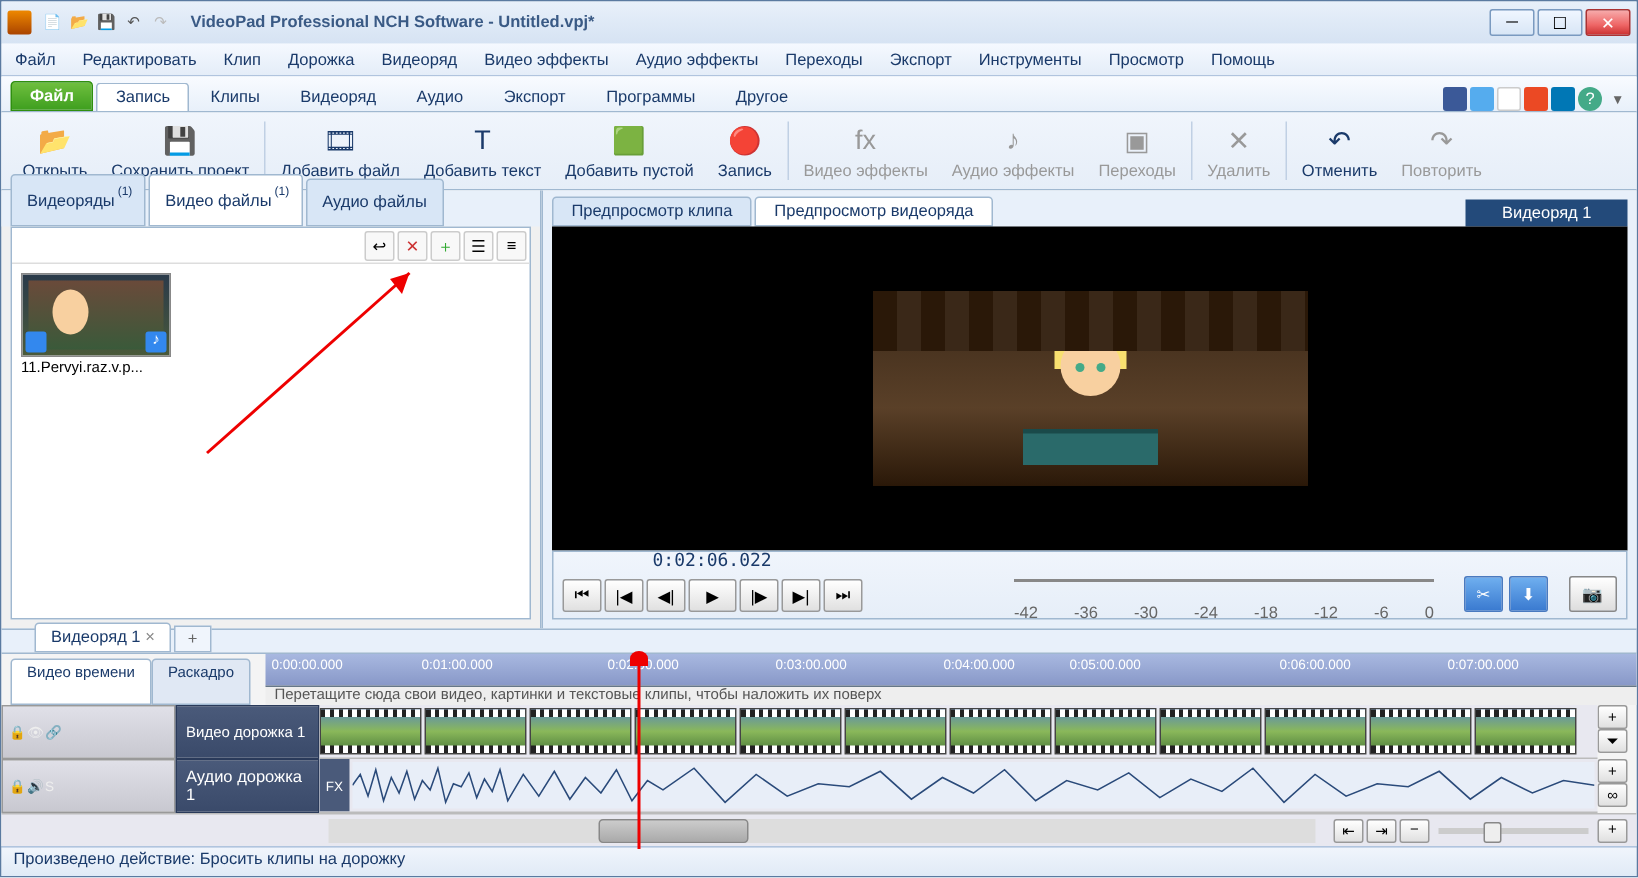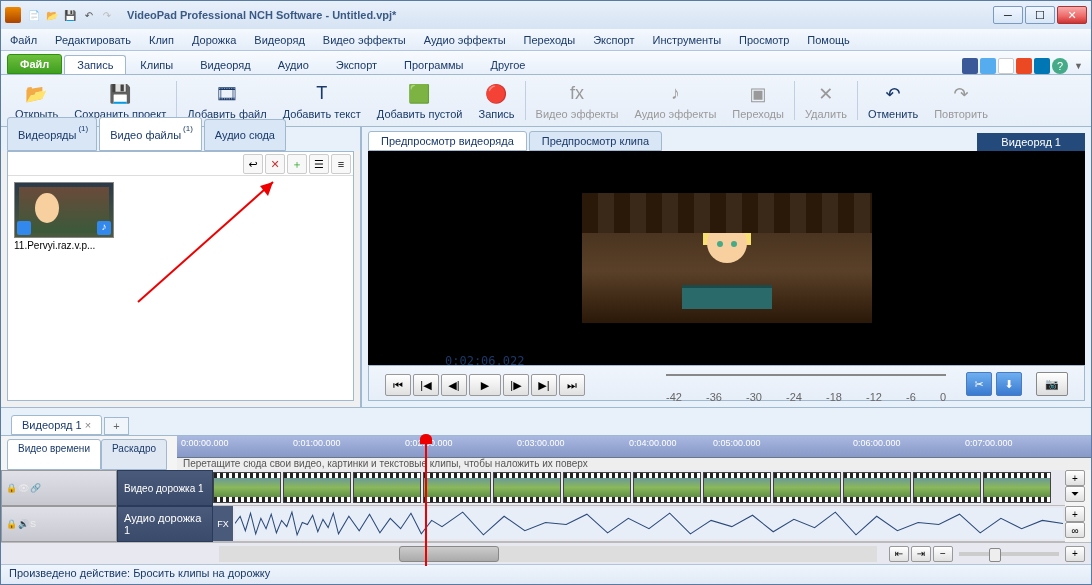--- a/index.html
+++ b/index.html
@@ -44,32 +44,32 @@
 .arrow line{stroke:#e00;stroke-width:2}
 .arrow polygon{fill:#e00}
 .preview{flex:1;display:flex;flex-direction:column;background:#e8f0fa;border-left:1px solid #a0b8d0}
 .pvtabs{height:24px;display:flex;align-items:flex-end;padding:0 6px}
 .pvtab{padding:3px 12px;border:1px solid #a0b8d0;background:#d8e6f6;border-radius:3px 3px 0 0;margin-right:2px;color:#1a3a6a}
 .pvtab.active{background:#fff}
 .pvlabel{margin-left:auto;padding:3px 24px;color:#fff;background:#234a7a}
 .pvscreen{flex:1;display:flex;flex-direction:column;background:#000;margin:0 6px}
 .pvimg{flex:1;display:flex;align-items:center;justify-content:center}
 .pvimg .vf{width:290px;height:130px;background:linear-gradient(#3a2818,#5a4028 60%,#2a1808);position:relative;overflow:hidden}
-.pvctrls{height:36px;background:linear-gradient(#f0f5fc,#e6eef8);margin:0 6px 6px;border:1px solid #a0b8d0;display:flex;align-items:flex-end;padding:4px 16px;gap:4px}
+.pvctrls{height:46px;background:linear-gradient(#f0f5fc,#e6eef8);margin:0 6px 6px;border:1px solid #a0b8d0;display:flex;align-items:flex-end;padding:4px 6px;gap:4px}
 .tc{color:#1a3a6a;font-family:monospace;font-size:12px;padding-bottom:4px;margin-left:60px}
 .tbtns{display:flex;gap:2px}
 .pcbtn{width:26px;height:22px;border:1px solid #999;border-radius:2px;background:linear-gradient(#fff,#e0e0e0);display:flex;align-items:center;justify-content:center}
 .pcbtn.play{width:32px}
 .vumeter{width:280px;height:22px;margin-left:auto;display:flex;flex-direction:column;gap:15px}
 .vubar{height:8px;background:linear-gradient(90deg,#0a0 0%,#6c0 40%,#cc0 65%,#e80 80%,#e44 90%,#222 92%);border:1px solid #888}
 .vulbls{display:flex;justify-content:space-between;font-size:8px;color:#666}
 .itools{display:flex;gap:4px;margin-left:16px}
 .itbtn{width:26px;height:24px;border:1px solid #4a7abf;border-radius:2px;background:linear-gradient(#6fafef,#3a7ad0);display:flex;align-items:center;justify-content:center;color:#fff}
 .camtbtn{width:32px;height:24px;border:1px solid #888;border-radius:2px;background:linear-gradient(#fff,#ddd);display:flex;align-items:center;justify-content:center;margin-left:10px}
-.seqrow{height:28px;display:flex;align-items:flex-end;padding:0 10px;background:#e8f0fa;border-top:1px solid #a0b8d0}
+.seqrow{height:16px;display:flex;align-items:flex-end;padding:0 22px;background:#e8f0fa;border-top:1px solid #a0b8d0}
 .stab{padding:3px 10px;border:1px solid #a0b8d0;background:#fff;border-radius:3px 3px 0 0;color:#1a3a6a}
 .plustab{padding:2px 8px;border:1px solid #a0b8d0;background:#f0f5fc;margin-left:2px;color:#666}
 .timeline{background:#f4f4f4;border-top:1px solid #a0b8d0;display:flex;flex-direction:column}
 .tlhead{display:flex}
 .tlsidetabs{width:176px;display:flex;padding:3px 0 0 6px}
 .tltab{padding:3px 10px;border:1px solid #a0b8d0;background:#fff;border-radius:3px 3px 0 0;color:#1a3a6a;font-size:10px}
 .tltab2{background:#e0e8f4}
 .ruler{flex:1;position:relative;background:linear-gradient(#a8b8e0,#8898c8);height:22px;border-bottom:1px solid #678}
 .rmark{position:absolute;font-size:9px;color:#fff;top:2px}
 .playhead{position:absolute;top:0;width:2px;height:130px;background:#e00;z-index:10}
@@ -209,21 +209,21 @@
           <div>Повторить</div>
         </div>
       </div>
  </div>
 
  <div class="mainrow">
   <div class="leftpane">
    <div class="panetabs">
     <div class="ptab"><span>Видеоряды</span><sup>(1)</sup></div>
     <div class="ptab active"><span>Видео файлы</span><sup>(1)</sup></div>
-    <div class="ptab"><span>Аудио сюда</span></div>
+    <div class="ptab"><span>Аудио файлы</span></div>
    </div>
    <div class="lbody">
     <div class="ltools">
      <div class="tbtn">↩</div>
      <div class="tbtn" style="color:#c33">✕</div>
      <div class="tbtn" style="color:#3a3">＋</div>
      <div class="tbtn">☰</div>
      <div class="tbtn">≡</div>
     </div>
     <div class="thumbs">
@@ -239,22 +239,22 @@
     </div>
     <svg class="arrow">
             <line x1="10" y1="130" x2="145" y2="10"></line>
             <polygon points="145,10 132,14 140,24"></polygon>
           </svg>
    </div>
   </div>
 
   <div class="preview">
    <div class="pvtabs">
+    <div class="pvtab">Предпросмотр клипа</div>
     <div class="pvtab active">Предпросмотр видеоряда</div>
-    <div class="pvtab">Предпросмотр клипа</div>
     <div class="pvlabel">Видеоряд 1</div>
    </div>
    <div class="pvscreen">
     <div class="pvimg">
      <div class="vf">
       <div class="desk"></div>
       <div class="char">
                 <div class="hair"></div>
                 <div class="head">
                   <div class="eyes" style="left:10px"></div>
@@ -307,21 +307,21 @@
 
  <div class="timeline">
   <div class="tlhead">
    <div class="tlsidetabs">
     <div class="tltab">Видео времени</div>
     <div class="tltab tltab2">Раскадро</div>
    </div>
    <div style="flex:1;position:relative">
     <div class="ruler" id="ruler">
             <div class="rmark" style="left:4px">0:00:00.000</div>
-            <div class="rmark" style="left:116px">0:01:00.000</div>
+            <div class="rmark" style="left:104px">0:01:00.000</div>
             <div class="rmark" style="left:228px">0:02:00.000</div>
             <div class="rmark" style="left:340px">0:03:00.000</div>
             <div class="rmark" style="left:452px">0:04:00.000</div>
             <div class="rmark" style="left:536px">0:05:00.000</div>
             <div class="rmark" style="left:676px">0:06:00.000</div>
             <div class="rmark" style="left:788px">0:07:00.000</div>
           </div>
     <div class="playhead" style="left:248px"></div>
     <div style="position:relative;height:12px;background:#eee;font-size:10px;color:#555;padding-left:6px">Перетащите сюда свои видео, картинки и текстовые клипы, чтобы наложить их поверх</div>
    </div>

